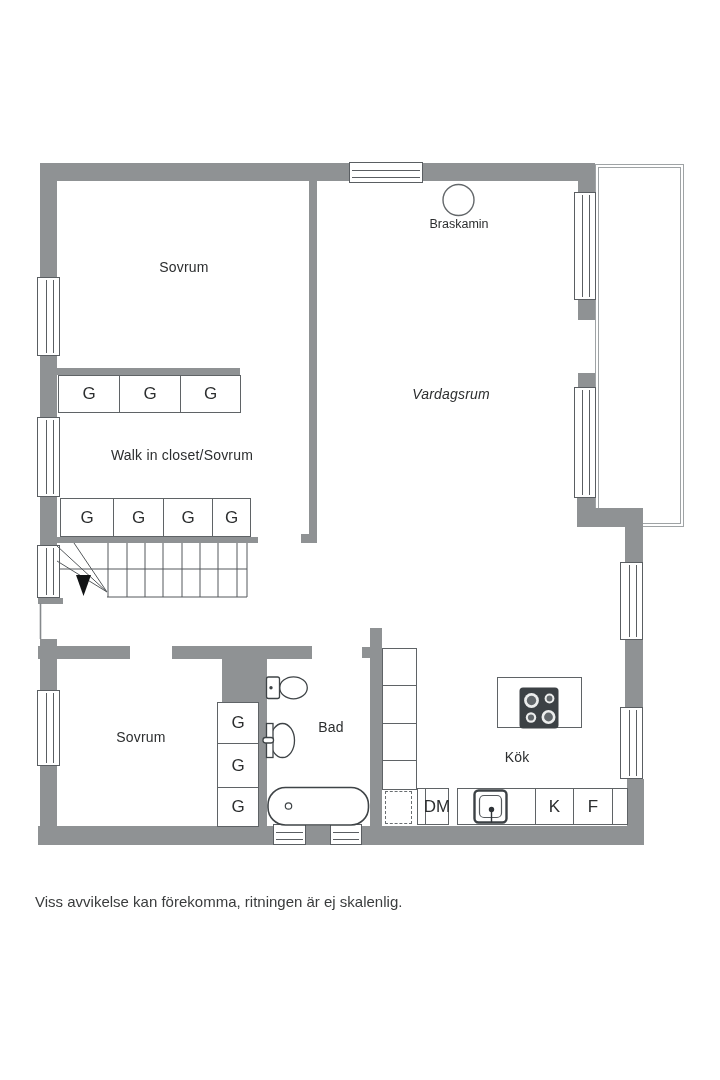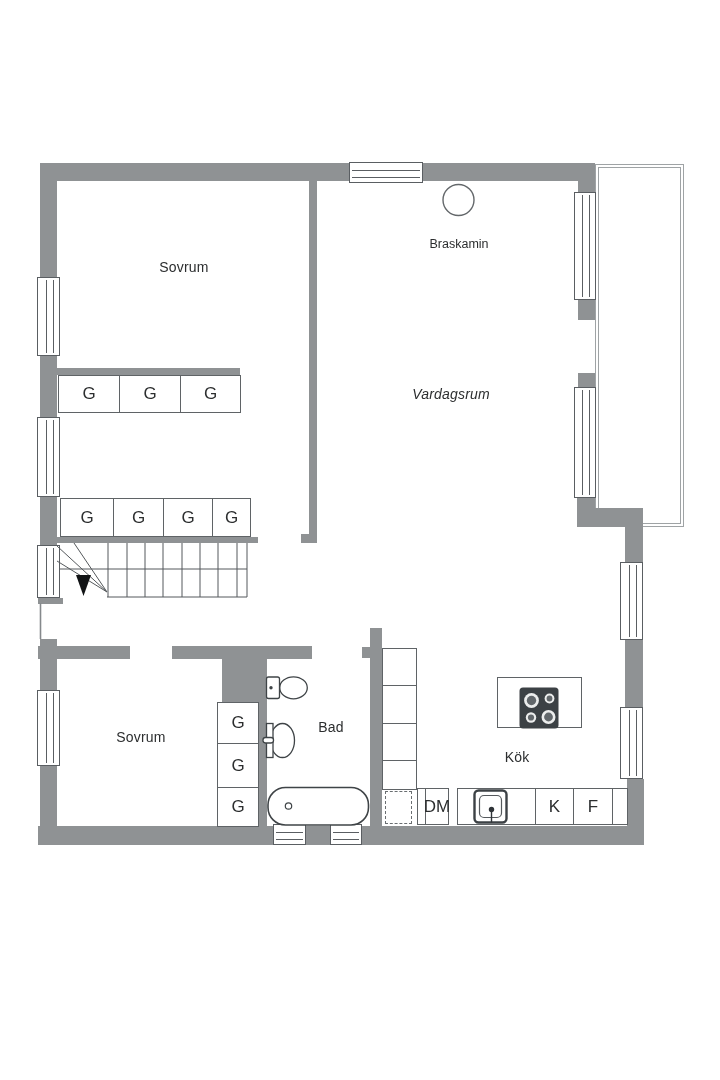--- a/index.html
+++ b/index.html
@@ -170,18 +170,20 @@
       <rect x="479.5" y="795.5" width="22" height="22" rx="4.5" stroke="#55595d" stroke-width="1.2"></rect>
       <circle cx="491.5" cy="809.5" r="2.7" fill="#2f3337" stroke="none"></circle>
       <line x1="491.5" y1="811" x2="491.5" y2="822.5" stroke="#2f3337" stroke-width="1.4"></line>
     </g>
 
     <circle cx="458.5" cy="200" r="15.5" fill="#fff" stroke="#64686b" stroke-width="1.4"></circle>
   </svg>
 
   <div class="room-label" style="left:184px;top:267px;">Sovrum</div>
   <div class="room-label" style="left:451px;top:394px;font-style:italic;">Vardagsrum</div>
+  <div class="room-label" style="left:182px;top:455px;">Walk in closet/Sovrum</div>
   <div class="room-label" style="left:141px;top:737px;">Sovrum</div>
   <div class="room-label" style="left:331px;top:727px;">Bad</div>
   <div class="room-label" style="left:517px;top:757px;">Kök</div>
-  <div class="small-label" style="left:459px;top:244px;">Braskamin</div>
+  <div class="small-label" style="left:459px;top:224px;">Braskamin</div>
 
+  <div class="caption">Viss avvikelse kan förekomma, ritningen är ej skalenlig.</div>
 </div>
 
 </body></html>

